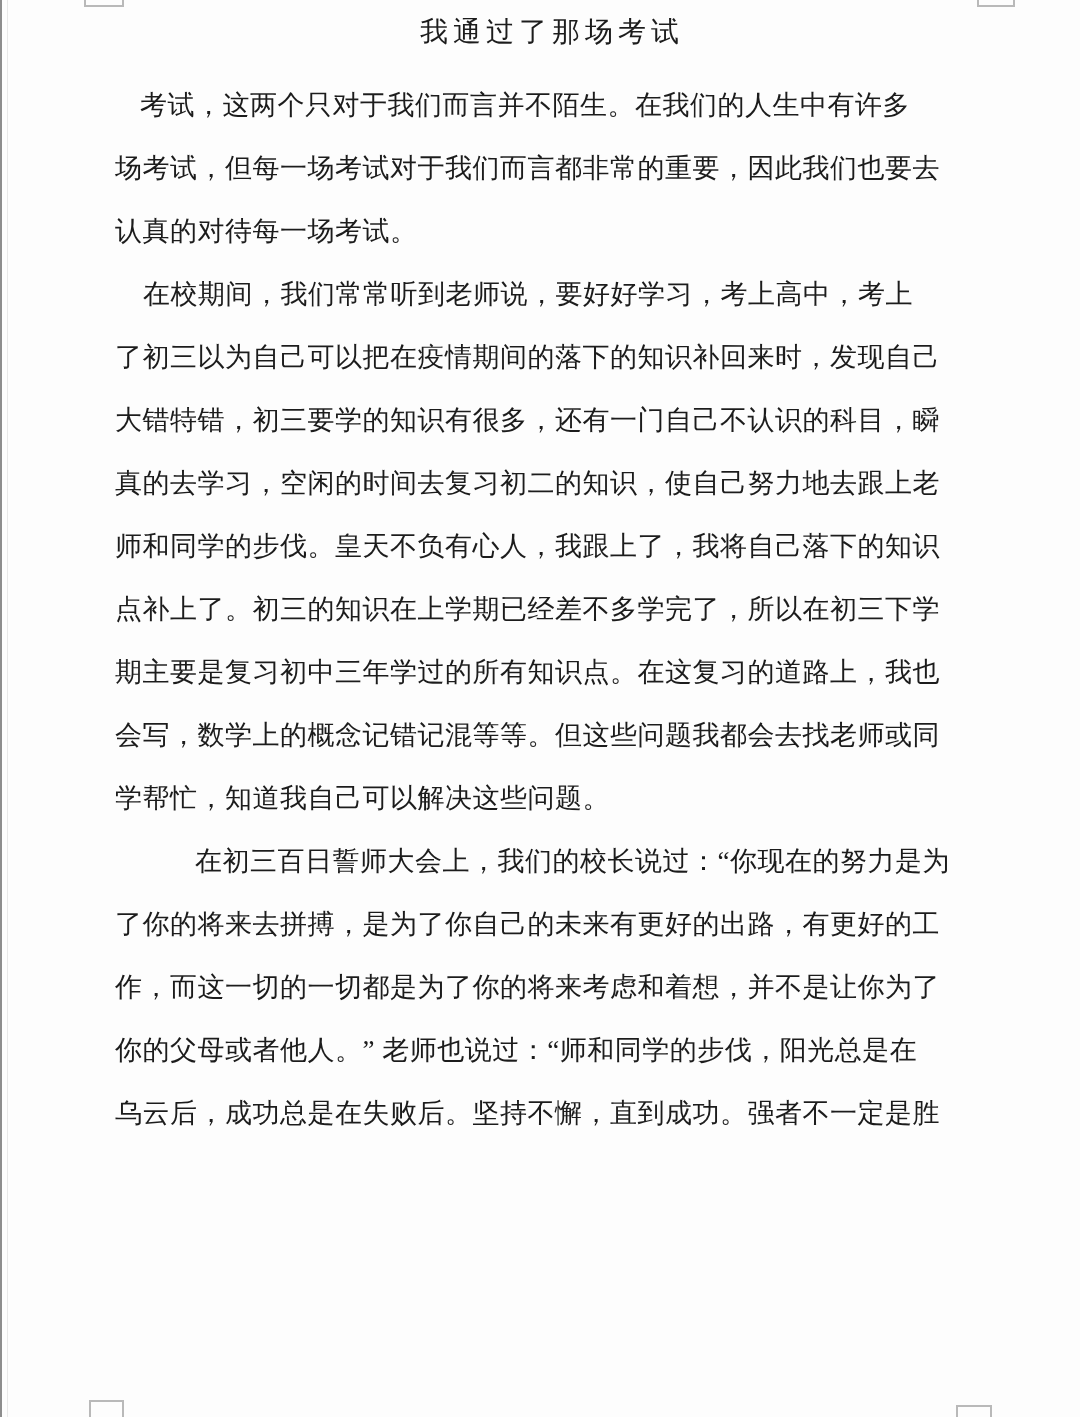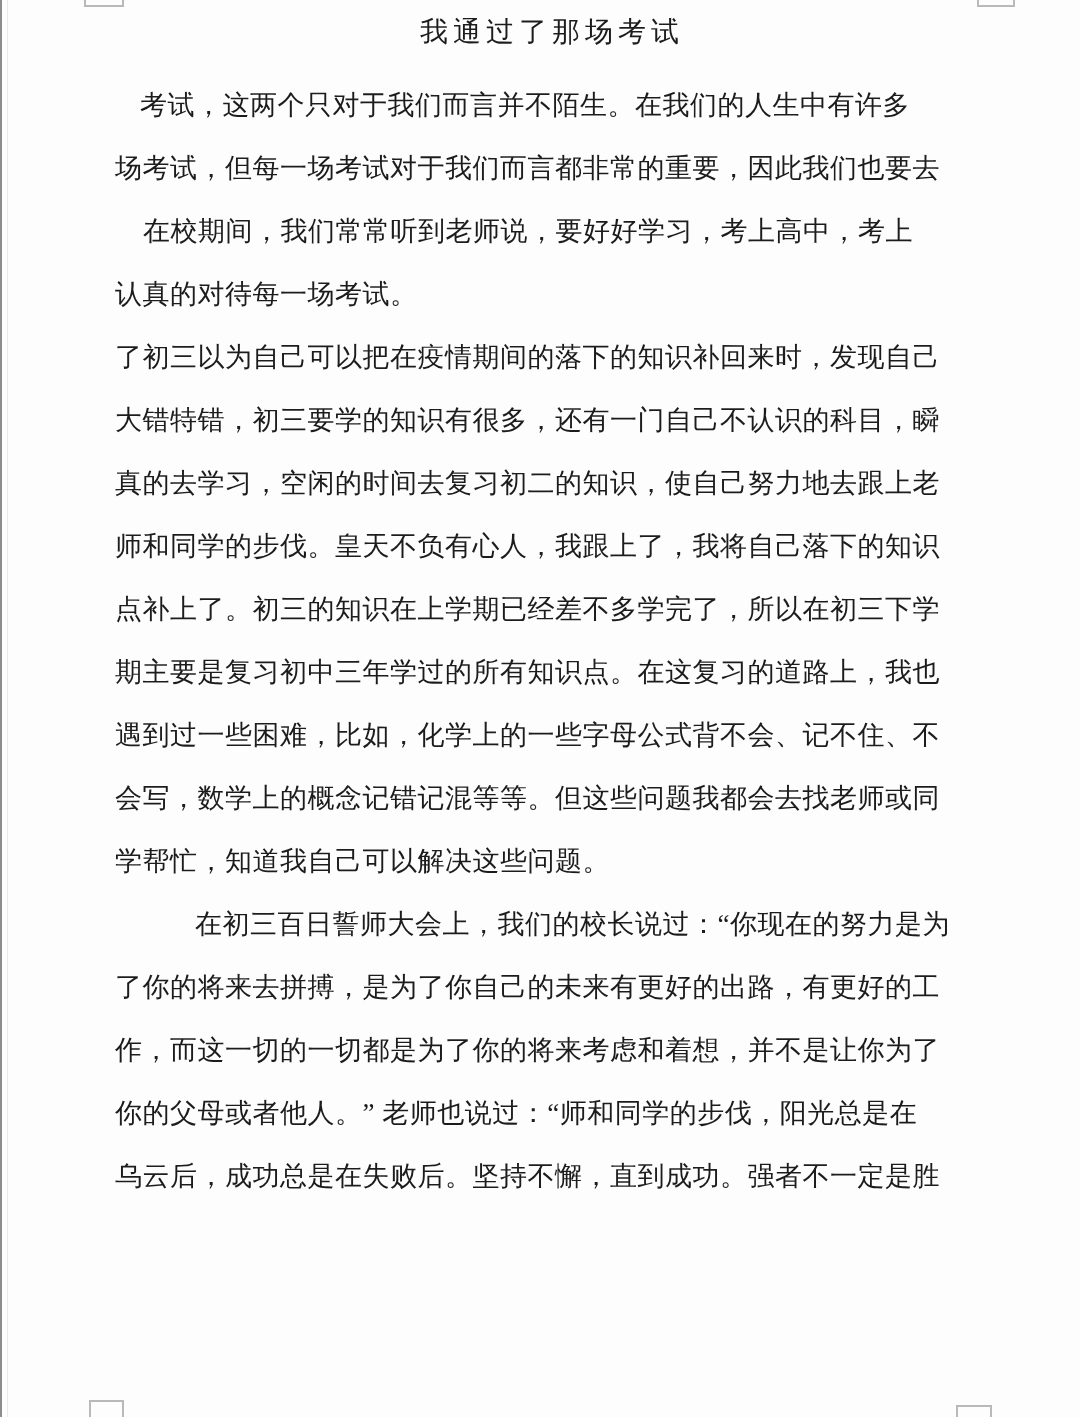--- a/index.html
+++ b/index.html
@@ -86,29 +86,28 @@
   <div class="mark mark-tl"></div>
   <div class="mark mark-tr"></div>
   <div class="mark mark-bl"></div>
   <div class="mark mark-br"></div>
 
   <h1 class="title">我通过了那场考试</h1>
 
   <div class="essay-body" id="essay-body">
       <div class="essay-line" style="padding-left: 25px;">考试，这两个只对于我们而言并不陌生。在我们的人生中有许多</div>
       <div class="essay-line">场考试，但每一场考试对于我们而言都非常的重要，因此我们也要去</div>
+      <div class="essay-line">认真的对待每一场考试。</div>
       <div class="essay-line" style="padding-left: 28px;">在校期间，我们常常听到老师说，要好好学习，考上高中，考上</div>
-      <div class="essay-line">认真的对待每一场考试。</div>
       <div class="essay-line">了初三以为自己可以把在疫情期间的落下的知识补回来时，发现自己</div>
       <div class="essay-line">大错特错，初三要学的知识有很多，还有一门自己不认识的科目，瞬</div>
       <div class="essay-line">真的去学习，空闲的时间去复习初二的知识，使自己努力地去跟上老</div>
       <div class="essay-line">师和同学的步伐。皇天不负有心人，我跟上了，我将自己落下的知识</div>
       <div class="essay-line">点补上了。初三的知识在上学期已经差不多学完了，所以在初三下学</div>
       <div class="essay-line">期主要是复习初中三年学过的所有知识点。在这复习的道路上，我也</div>
-      <div class="essay-line">遇到过一些困难，比如，化学上的一些字母公式背不会、记不住、不</div>
       <div class="essay-line">会写，数学上的概念记错记混等等。但这些问题我都会去找老师或同</div>
       <div class="essay-line">学帮忙，知道我自己可以解决这些问题。</div>
       <div class="essay-line" style="padding-left: 80px;">在初三百日誓师大会上，我们的校长说过：“你现在的努力是为</div>
       <div class="essay-line">了你的将来去拼搏，是为了你自己的未来有更好的出路，有更好的工</div>
       <div class="essay-line">作，而这一切的一切都是为了你的将来考虑和着想，并不是让你为了</div>
       <div class="essay-line">你的父母或者他人。” 老师也说过：“师和同学的步伐，阳光总是在</div>
       <div class="essay-line">乌云后，成功总是在失败后。坚持不懈，直到成功。强者不一定是胜</div>
     </div>
 </div>
 

